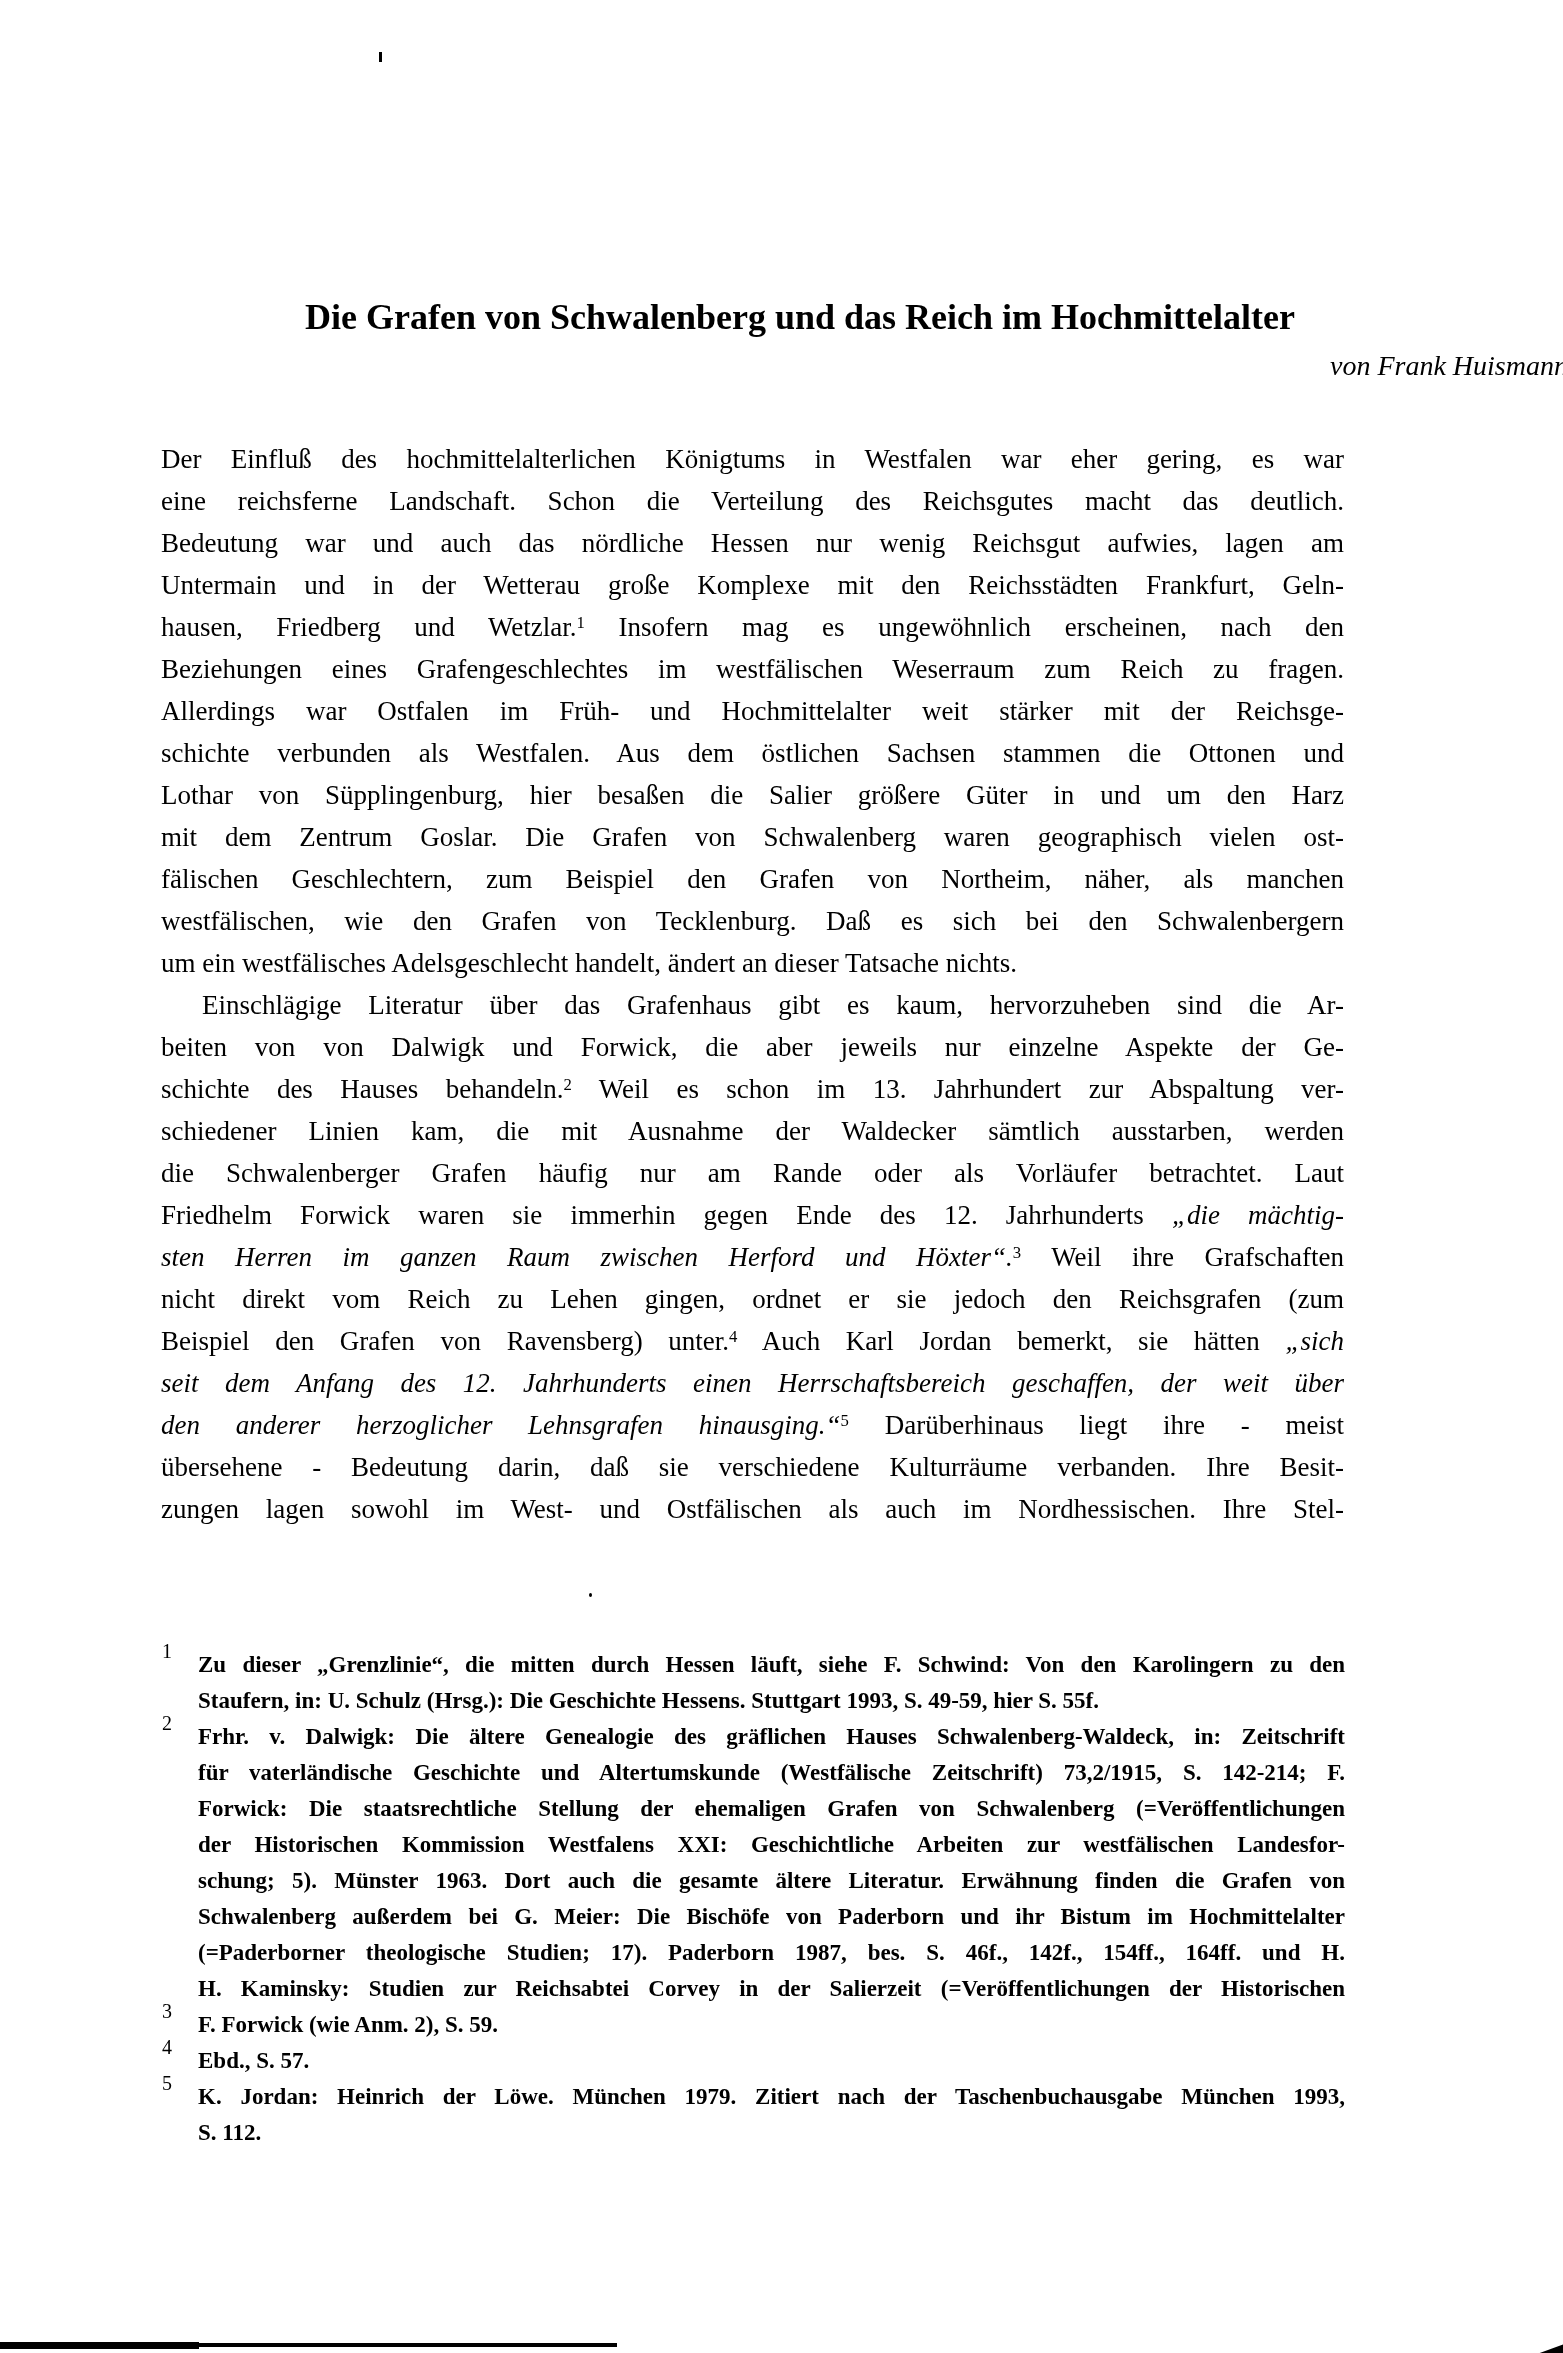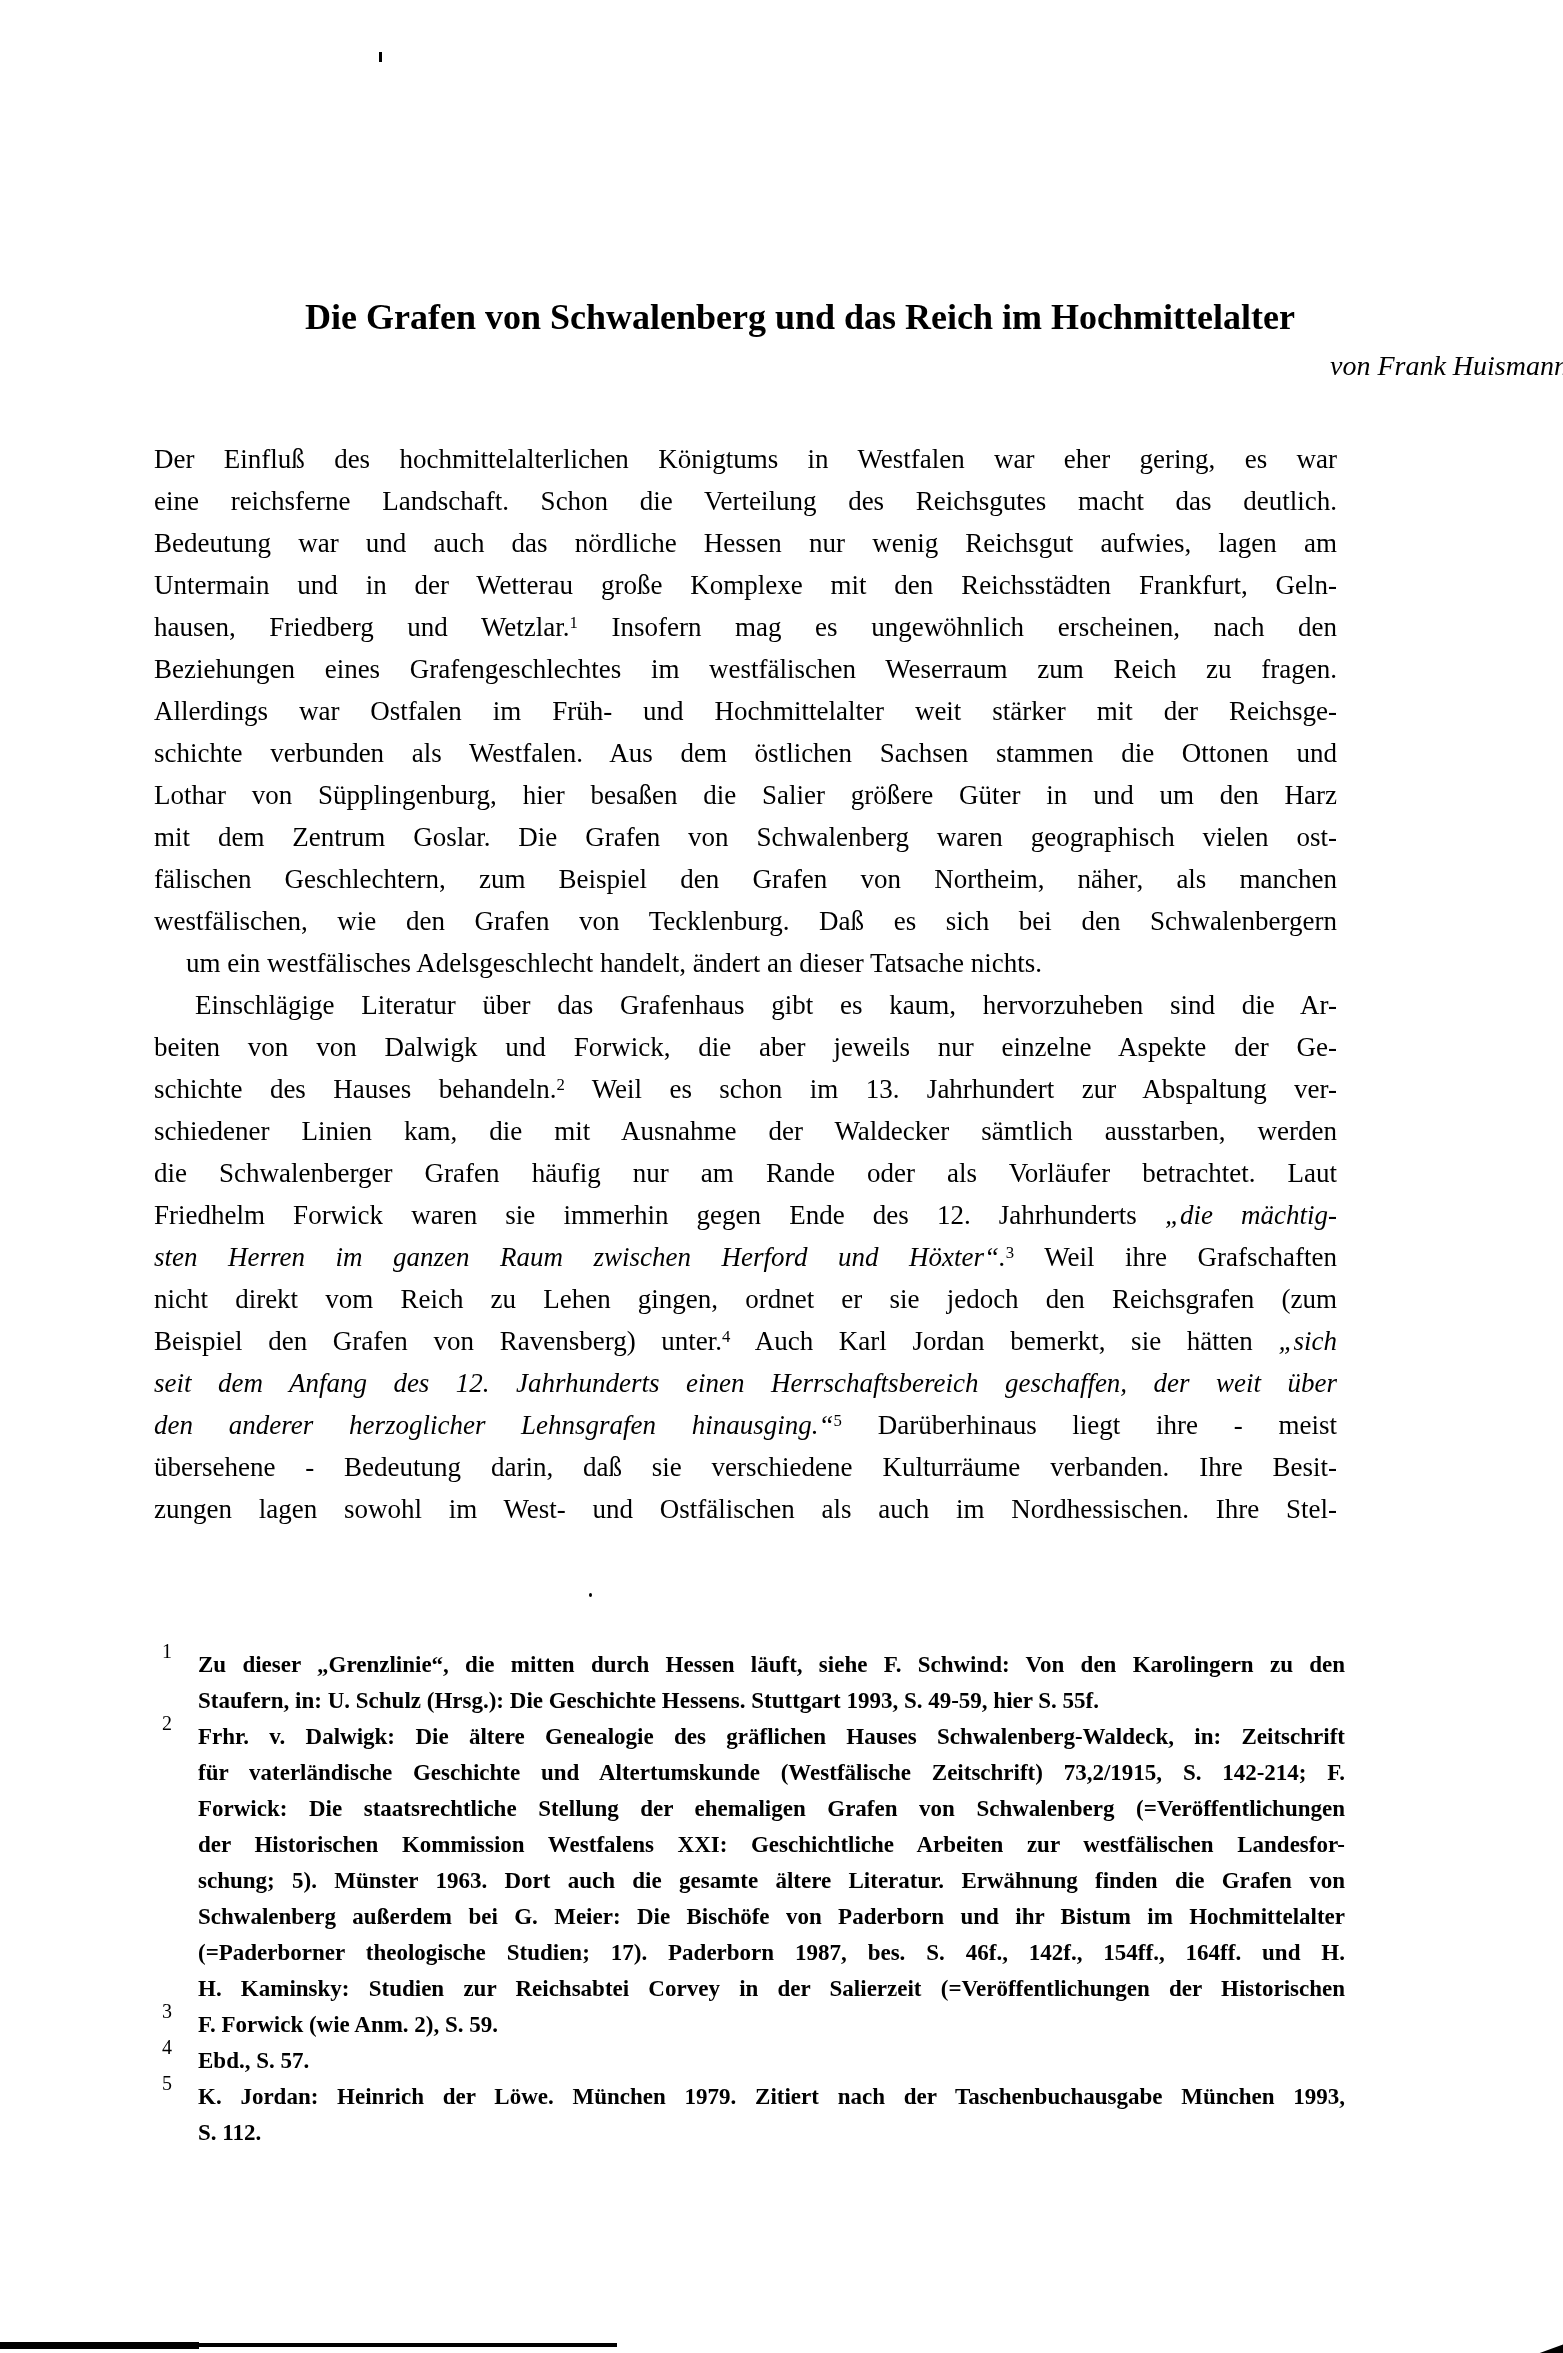--- a/index.html
+++ b/index.html
@@ -27,33 +27,33 @@
     position: absolute;
     top: 350px; left: 4px;
     width: 100%;
     text-align: right;
     font-style: italic;
     font-size: 28px;
     line-height: 32px;
   }
   .body-text {
     position: absolute;
-    top: 438px; left: 154px;
+    top: 438px; left: 161px;
     width: 1183px;
     font-size: 27px;
   }
   .bline {
     height: 42px;
     line-height: 42px;
     text-align: justify;
     text-align-last: justify;
     text-justify: inter-word;
     overflow: hidden;
   }
-  .bline-last { text-align-last: left; margin-left: 32px; }
+  .bline-last { text-align-last: left; }
   .bline-indent { text-indent: 41px; }
   .it { font-style: italic; }
   .sup {
     font-size: 0.62em;
     position: relative;
     top: -0.5em;
     line-height: 0;
   }
   .footnotes {
     position: absolute;

